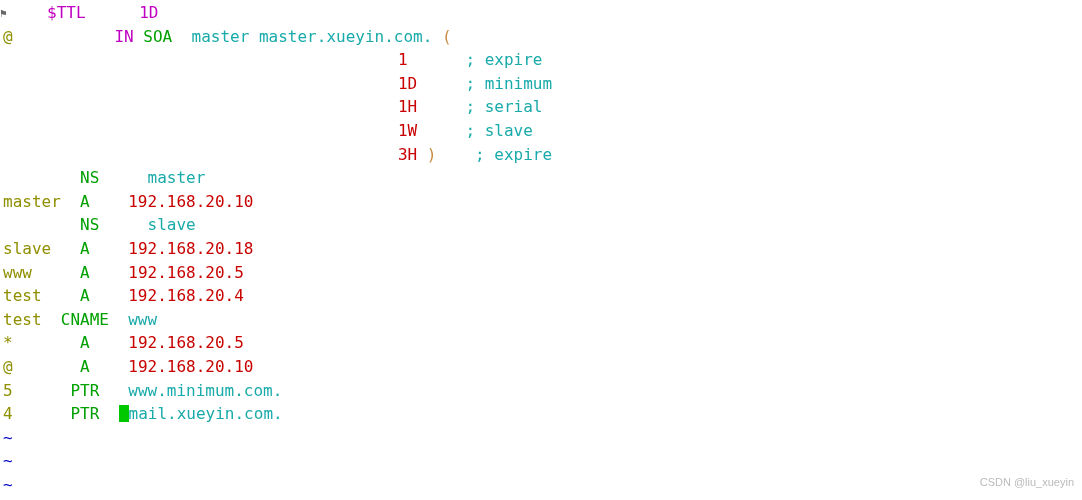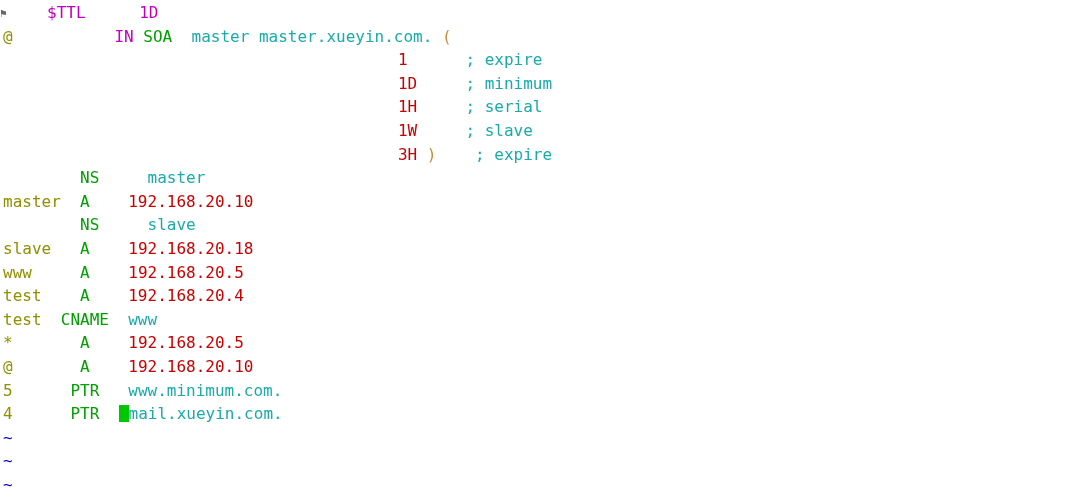--- a/index.html
+++ b/index.html
@@ -70,13 +70,14 @@
 <span class="c-olive">test</span>  <span class="c-green">CNAME</span>  <span class="c-teal">www</span>
 <span class="c-olive">*</span>       <span class="c-green">A</span>    <span class="c-red">192.168.20.5</span>
 <span class="c-olive">@</span>       <span class="c-green">A</span>    <span class="c-red">192.168.20.10</span>
 <span class="c-olive">5</span>      <span class="c-green">PTR</span>   <span class="c-teal">www.minimum.com.</span>
 <span class="c-olive">4</span>      <span class="c-green">PTR</span>  <span class="cursor"></span><span class="c-teal">mail.xueyin.com.</span>
 <span class="tilde">~</span>
 <span class="tilde">~</span>
 <span class="tilde">~</span>
 </div>
 
+<div class="watermark">CSDN @liu_xueyin</div>
 </div>
 
 </body></html>

